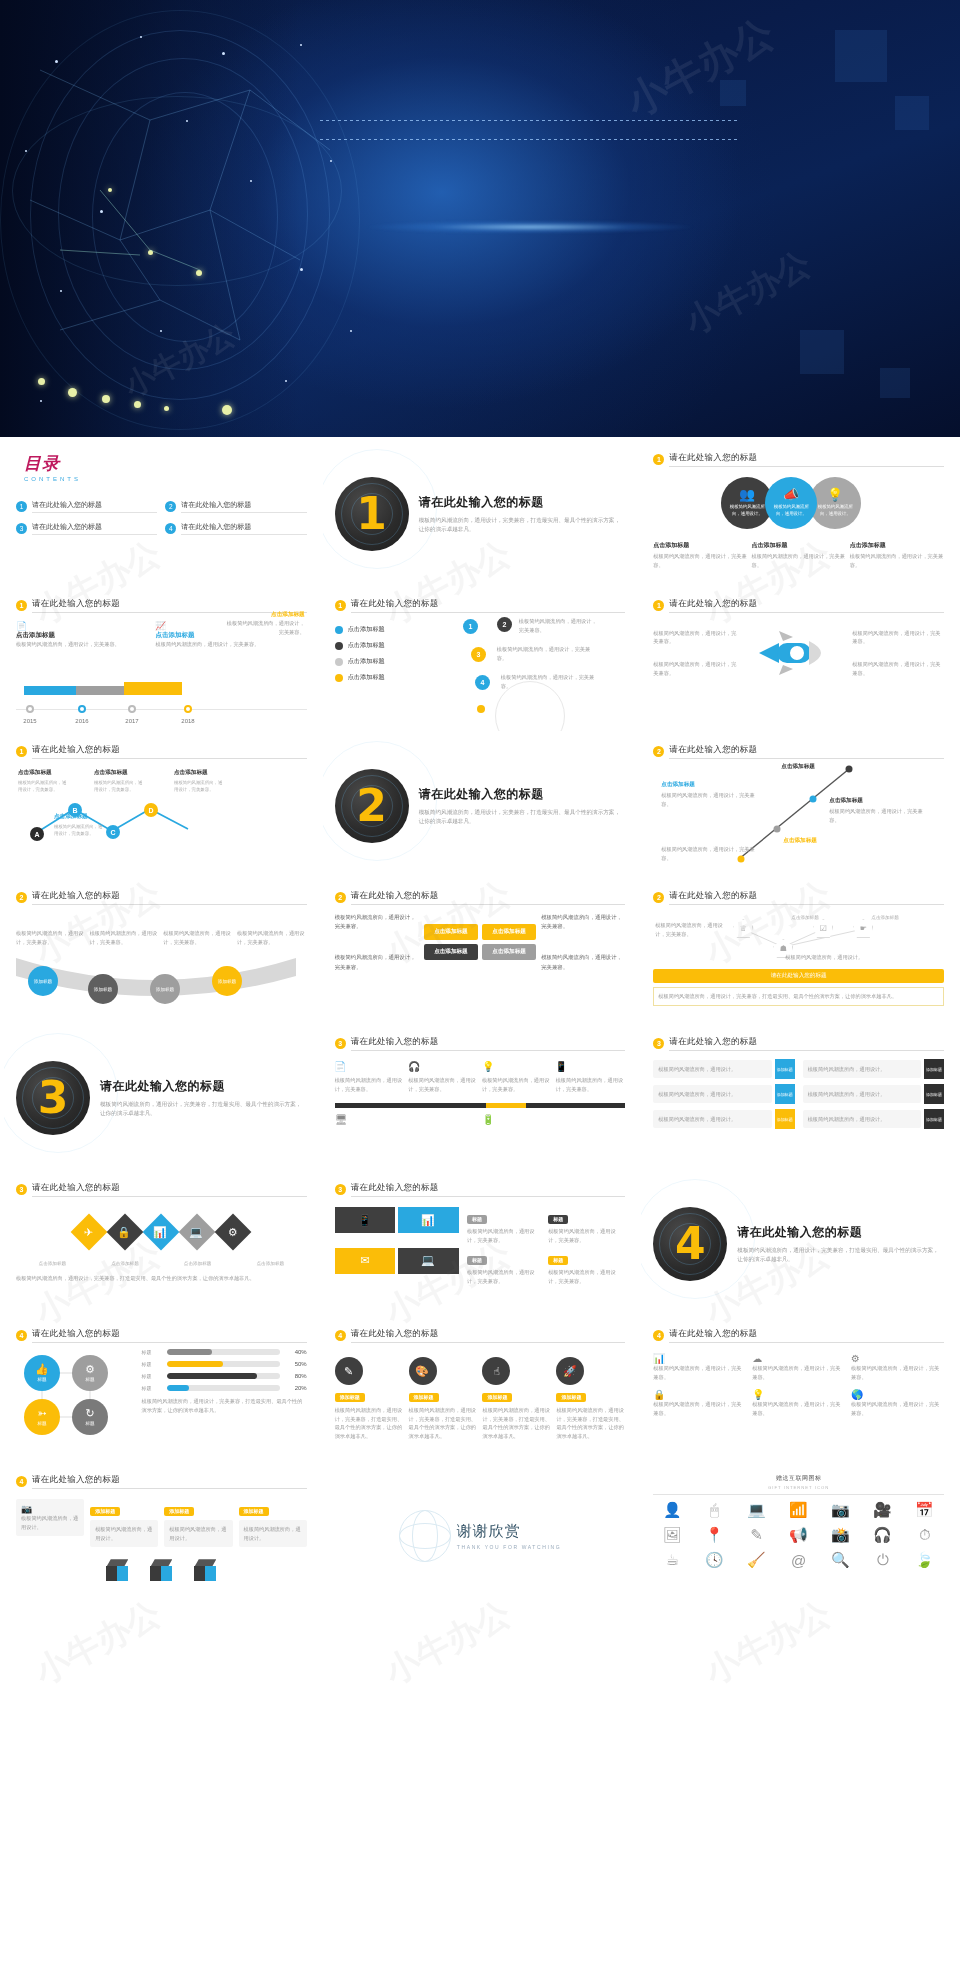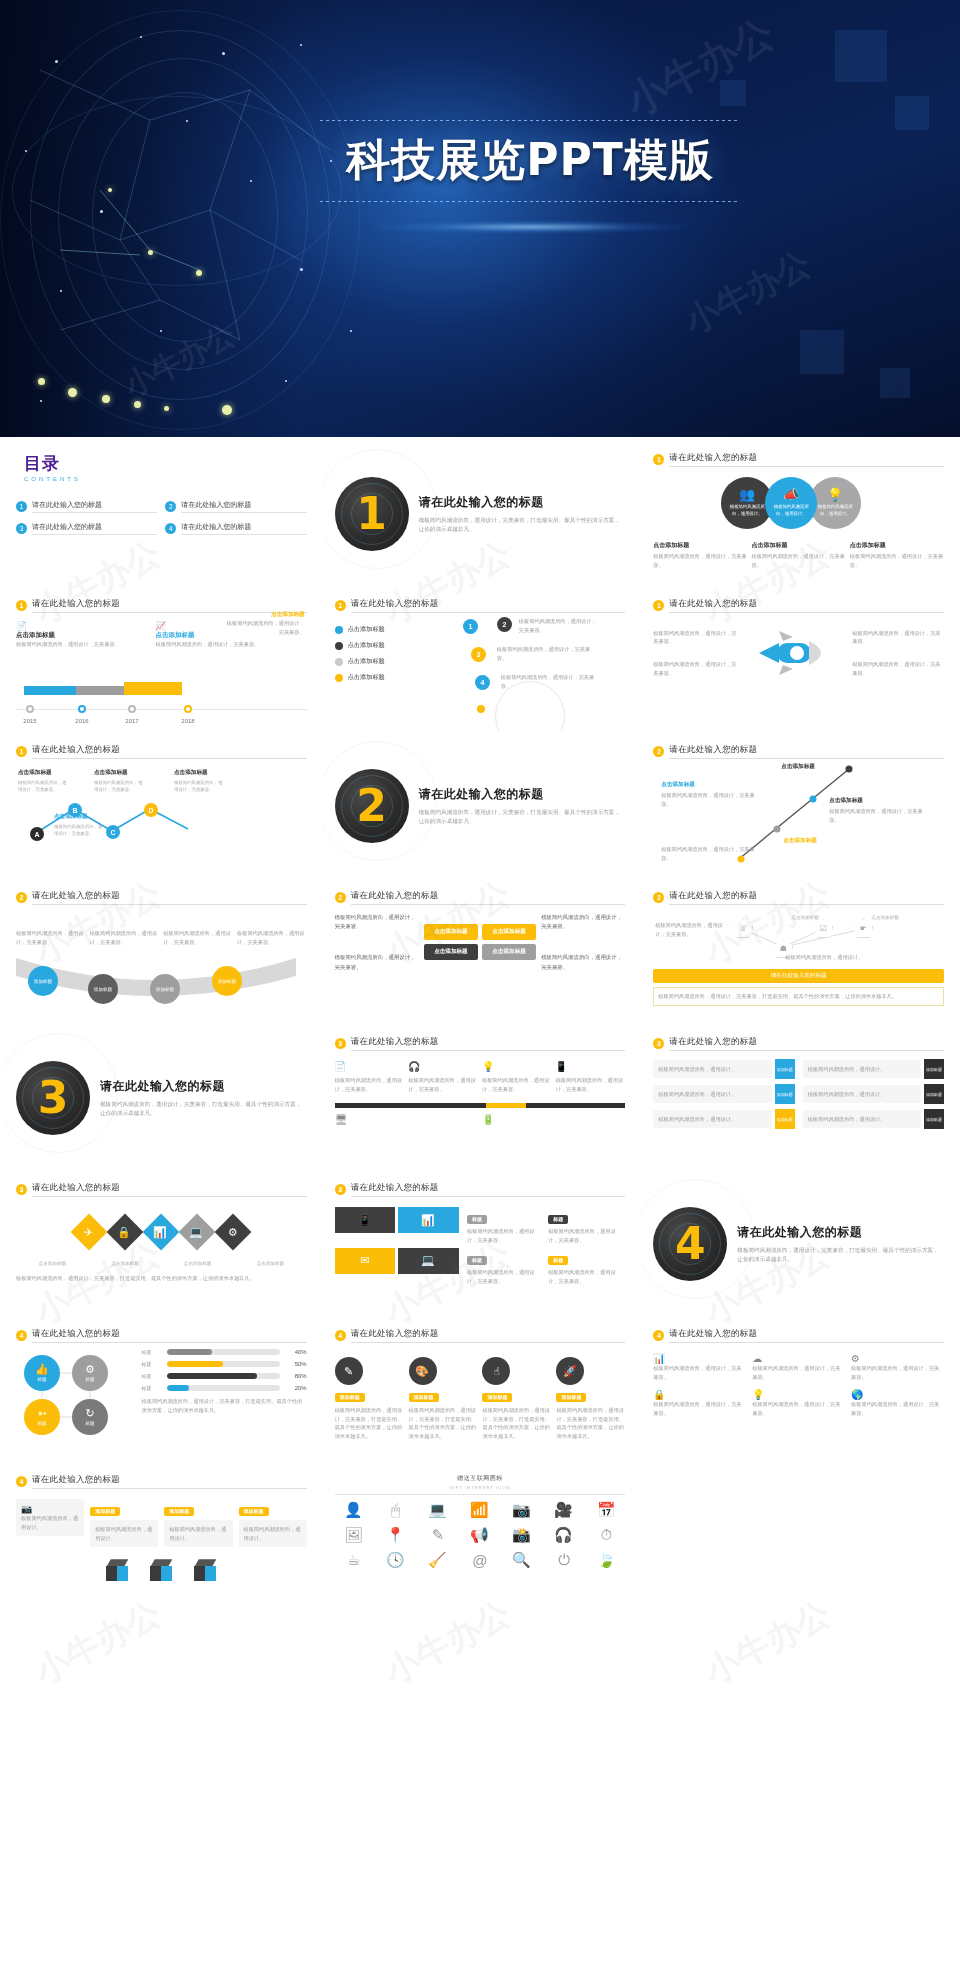--- a/index.html
+++ b/index.html
@@ -73,21 +73,21 @@
   .sh-badge{
     width:11px;height:11px;border-radius:50%;background:#fbbd08;color:#fff;
     font-size:7px;line-height:11px;text-align:center;flex:none;font-weight:bold;
   }
   .sh-t{
     font-size:8.5px;color:#333;border-bottom:1px solid #ddd;padding-bottom:2px;
     flex:1;letter-spacing:.3px;
   }
 
   
-  .toc-h{font-size:17px;font-weight:bold;color:#4c1d95;letter-spacing:1px;}
+  .toc-h{font-size:17px;font-weight:bold;color:#be185d;letter-spacing:1px;font-style:italic;}
   .toc-en{font-size:6px;color:#3aa9e0;letter-spacing:3px;margin-top:1px;}
   .toc-grid{display:grid;grid-template-columns:1fr 1fr;gap:9px 8px;margin-top:18px;}
   .toc-it{display:flex;align-items:center;gap:5px;}
   .toc-n{width:11px;height:11px;border-radius:50%;background:#29a8e0;color:#fff;font-size:6.5px;
          line-height:11px;text-align:center;flex:none;}
   .toc-l{font-size:7px;color:#444;border-bottom:1px solid #e2e2e2;padding-bottom:2px;flex:1;}
 
   
   .sec{display:flex;align-items:center;height:100%;gap:10px;}
   .sec-ball{
@@ -259,21 +259,20 @@
     </g>
   </svg>
 
   <div class="wm" style="left:620px;top:40px;">小牛办公</div>
   <div class="wm" style="left:680px;top:270px;font-size:34px;">小牛办公</div>
   <div class="wm" style="left:120px;top:340px;font-size:30px;">小牛办公</div>
 
   <div class="glowbar"></div>
   <div class="hero-center">
     <div class="dashline"></div>
-    <div class="hero-title">科技展览PPT模版</div>
     <div class="dashline bot"></div>
   </div>
 </div>
 
 <div class="grid">
 
   <div class="slide">
     <div style="margin-left:8px;">
       <div class="toc-h">目录</div>
       <div class="toc-en">CONTENTS</div>
@@ -936,20 +935,32 @@
           <div class="fr"></div>
         </div>
       <div class="cube">
           <div class="top"></div>
           <div class="fl"></div>
           <div class="fr"></div>
         </div>
     </div>
   </div>
 
+  <div class="slide">
+    <div class="ty">
+      <div class="ty-globe">
+        <i style="left:-1px;top:12px;width:52px;height:26px;"></i>
+        <i style="left:12px;top:-1px;width:26px;height:52px;"></i>
+      </div>
+      <div>
+        <div class="ty-t">谢谢欣赏</div>
+        <div class="ty-s">THANK YOU FOR WATCHING</div>
+      </div>
+    </div>
+  </div>
 
   <div class="slide">
     <div class="ig-h">
       <span>赠送互联网图标</span>
       <div class="en">GIFT INTERNET ICON</div>
     </div>
     <div class="ig-line"></div>
     <div class="ig-grid">
       <div class="ig-c">👤</div>
       <div class="ig-c">🖱</div>

